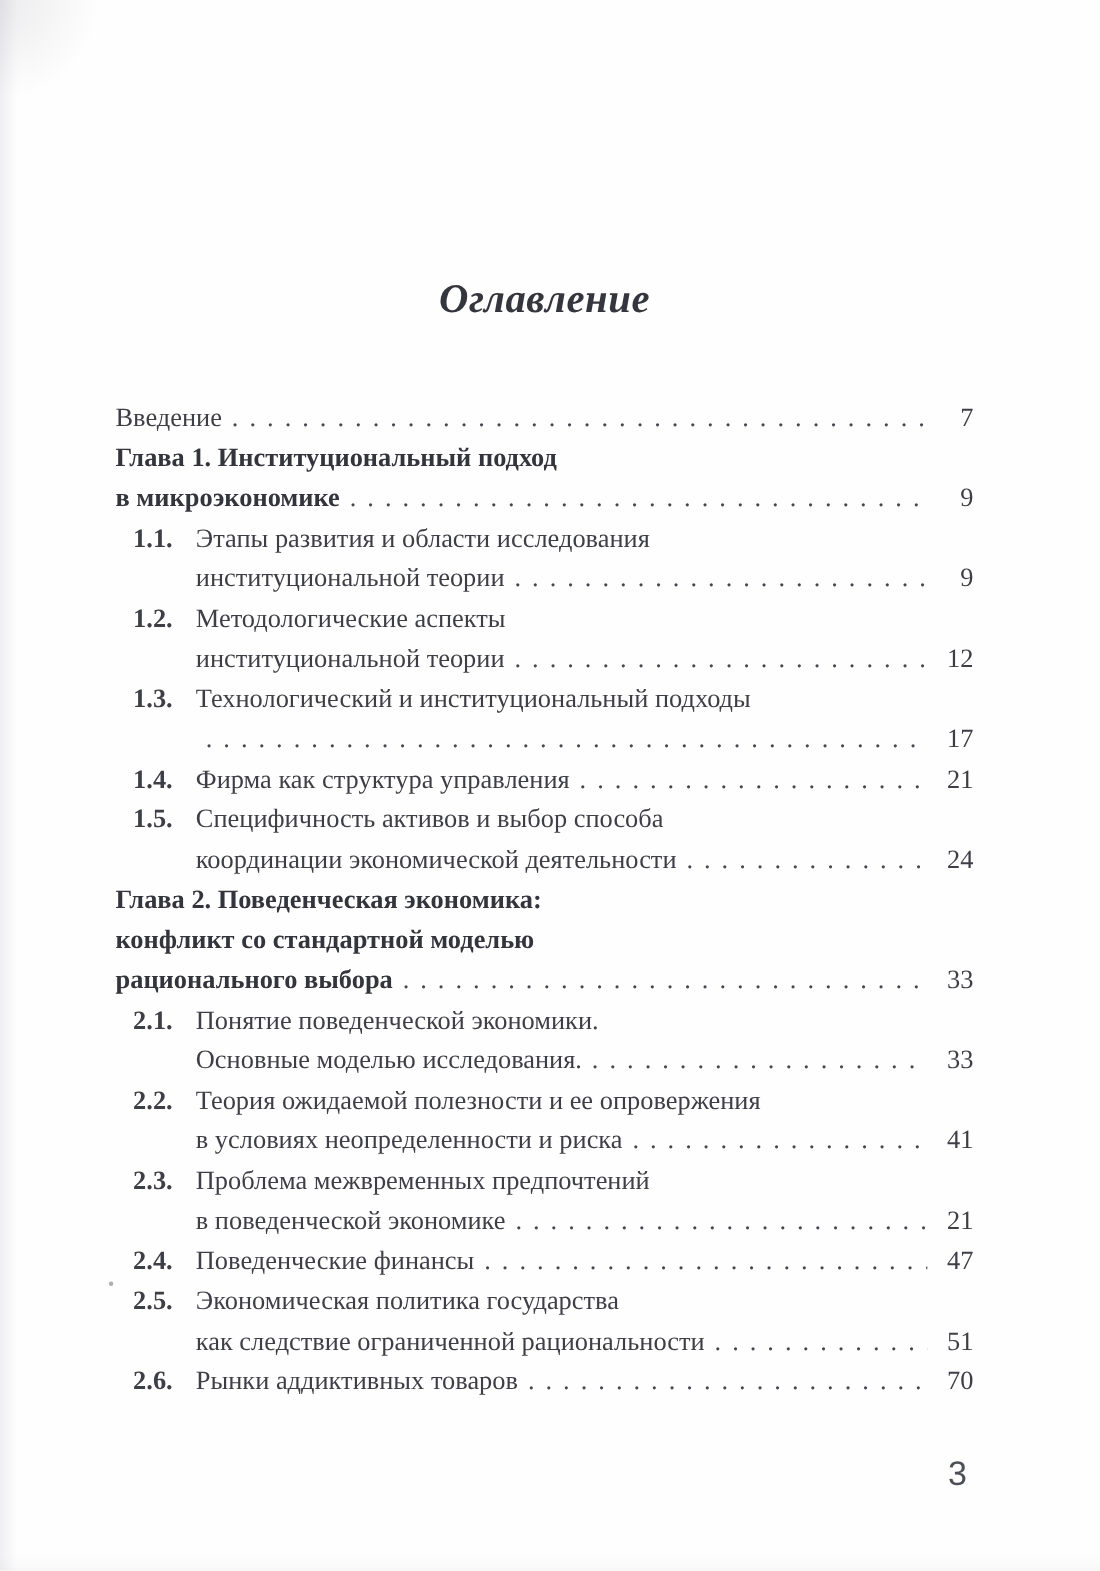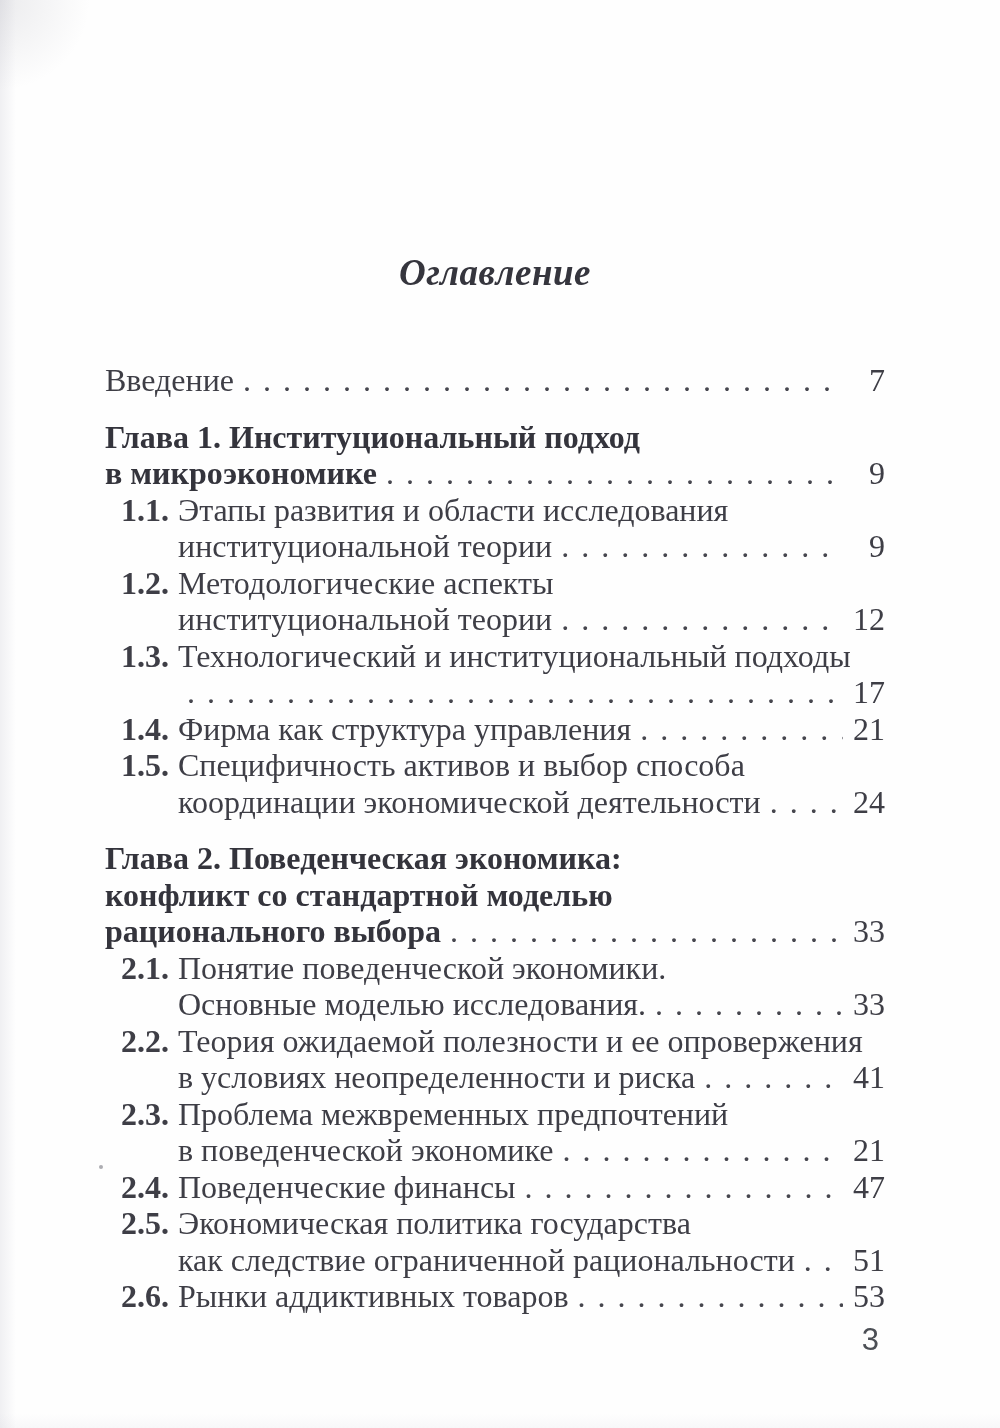--- a/index.html
+++ b/index.html
@@ -32,24 +32,24 @@
     text-align: center;
     font-size: 37px;
     line-height: 42px;
     font-weight: bold;
     font-style: italic;
     color: #35353d;
     letter-spacing: 0.5px;
   }
   .toc {
     margin-top: 68px;
-    font-size: 32px;
+    font-size: 24px;
   }
   .entry { margin: 0; }
-  .entry.chapter { margin-top: 20px; }
+  .entry.chapter { }
   .entry.chapter .text { font-weight: bold; color: #34343c; }
   .line {
     display: flex;
     align-items: baseline;
     line-height: 36.5px;
     white-space: nowrap;
   }
   .num {
     flex: none;
     width: 73px;
@@ -237,19 +237,19 @@
           <span class="text">как следствие ограниченной рациональности</span>
           <span class="leader">. . . . . . . . . . . . . . . . . . . . . . . . . . . . . . . . . . . . . . . . . . . . . . . . . . . . . . . . . . . . . . . . . . . . . . </span>
           <span class="pg">51</span>
         </div>
       </div>
       <div class="entry item">
         <div class="line">
           <span class="num">2.6.</span>
           <span class="text">Рынки аддиктивных товаров</span>
           <span class="leader">. . . . . . . . . . . . . . . . . . . . . . . . . . . . . . . . . . . . . . . . . . . . . . . . . . . . . . . . . . . . . . . . . . . . . . </span>
-          <span class="pg">53</span>
+          <span class="pg">70</span>
         </div>
       </div>
     </div>
   <div class="folio">3</div>
   <div class="speck"></div>
 </div>
 
 </body></html>

